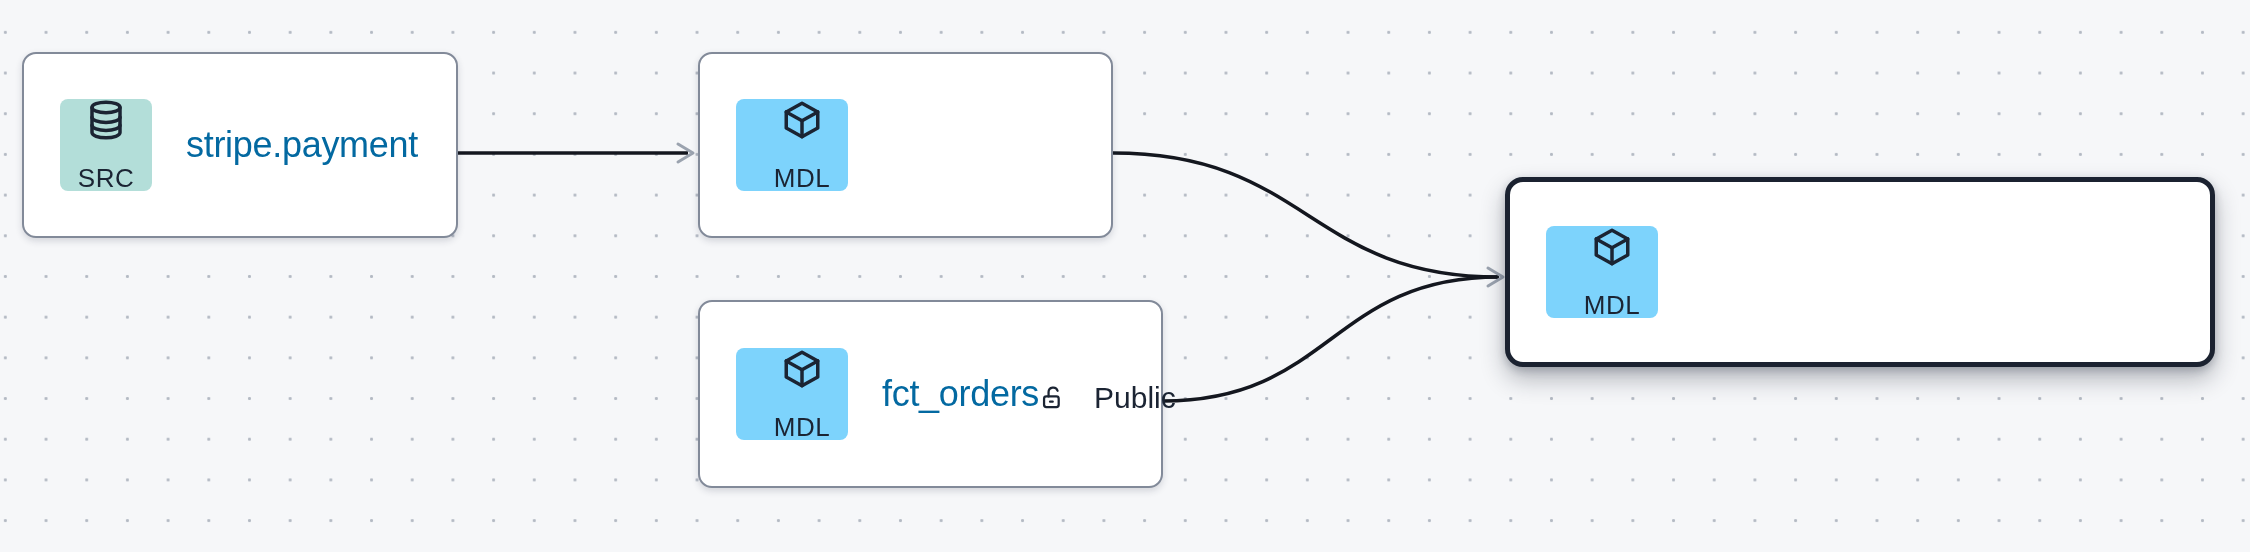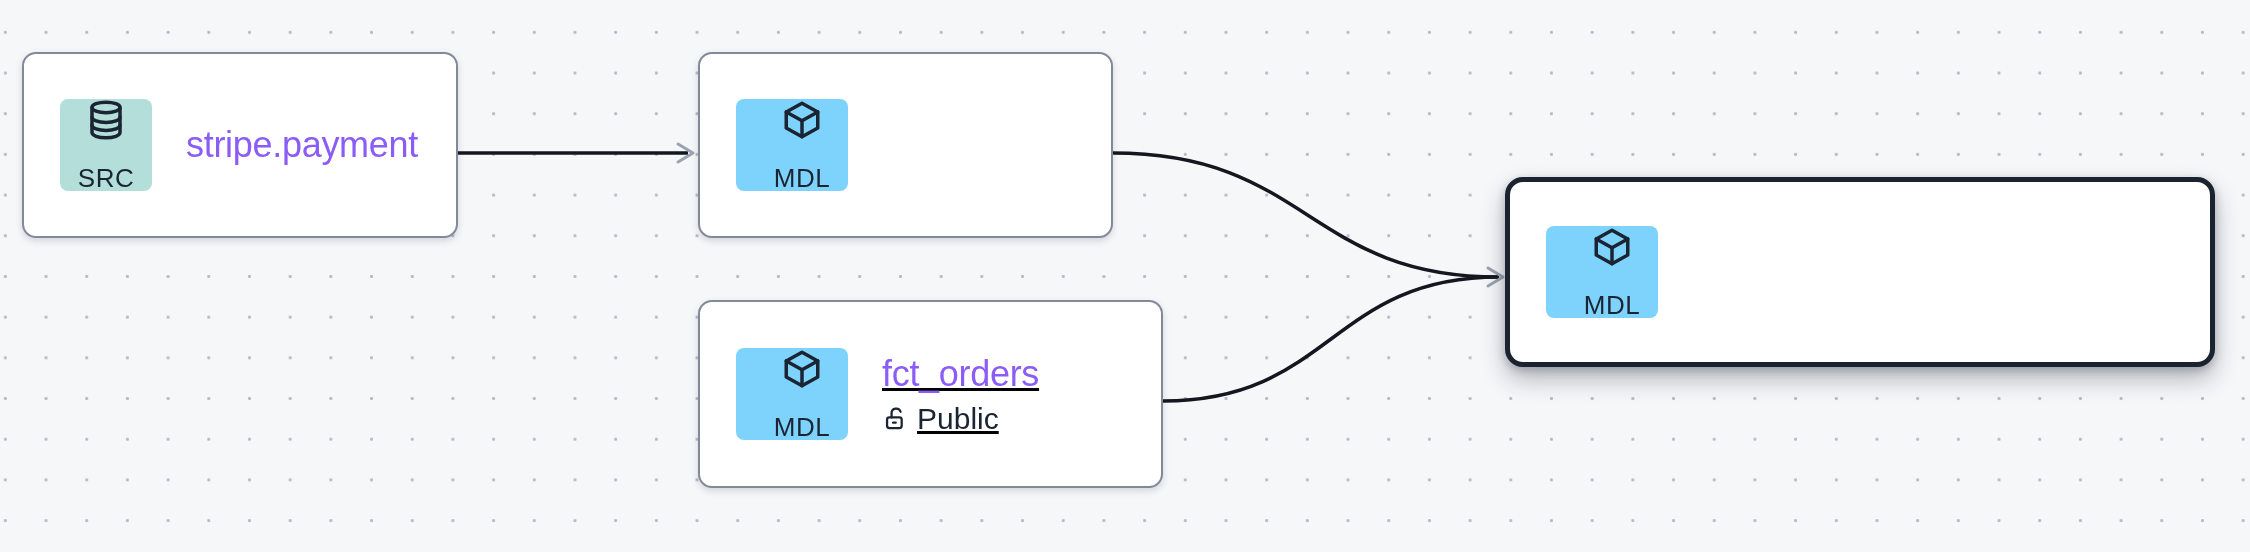--- a/index.html
+++ b/index.html
@@ -37,25 +37,25 @@
     flex:0 0 auto;
     display:flex;flex-direction:column;align-items:center;justify-content:space-between;
   }
   .badge.src{background:#b3ded9;}
   .badge.mdl{background:#7dd3fc;padding-left:20px;}
   .badge svg{width:42px;height:42px;display:block;}
   .badge .badge-label{
     font-size:26px;font-weight:500;color:#1b2433;line-height:1;margin-top:3px;letter-spacing:.5px;
   }
   .title{
-    font-size:36px;font-weight:500;color:#8b5cf6;
+    font-size:36px;font-weight:500;color:#0369a1;
     white-space:nowrap;letter-spacing:-.3px;line-height:1.15;text-align:right;
   }
-  .texts{display:flex;flex-direction:column;justify-content:center;text-decoration:underline;}
-  .vis-row{display:flex;align-items:center;gap:8px;margin-top:7px;}
+  .texts{display:flex;flex-direction:row;justify-content:center;}
+  .vis-row{display:flex;align-items:center;gap:28px;margin-top:7px;}
   .vis-row svg{width:27px;height:27px;display:block;}
   .vis-label{font-size:30px;font-weight:400;color:#1b2433;line-height:1.1;}
   .glyph{stroke:#1b2433;fill:none;stroke-width:2;stroke-linecap:round;stroke-linejoin:round;}
   
   #node-0{left:22px;top:52px;width:436px;height:186px;}
   #node-1{left:698px;top:52px;width:415px;height:186px;}
   #node-2{left:698px;top:300px;width:465px;height:188px;}
   #node-3{left:1505px;top:177px;width:710px;height:190px;}
 </style>
 </head>

